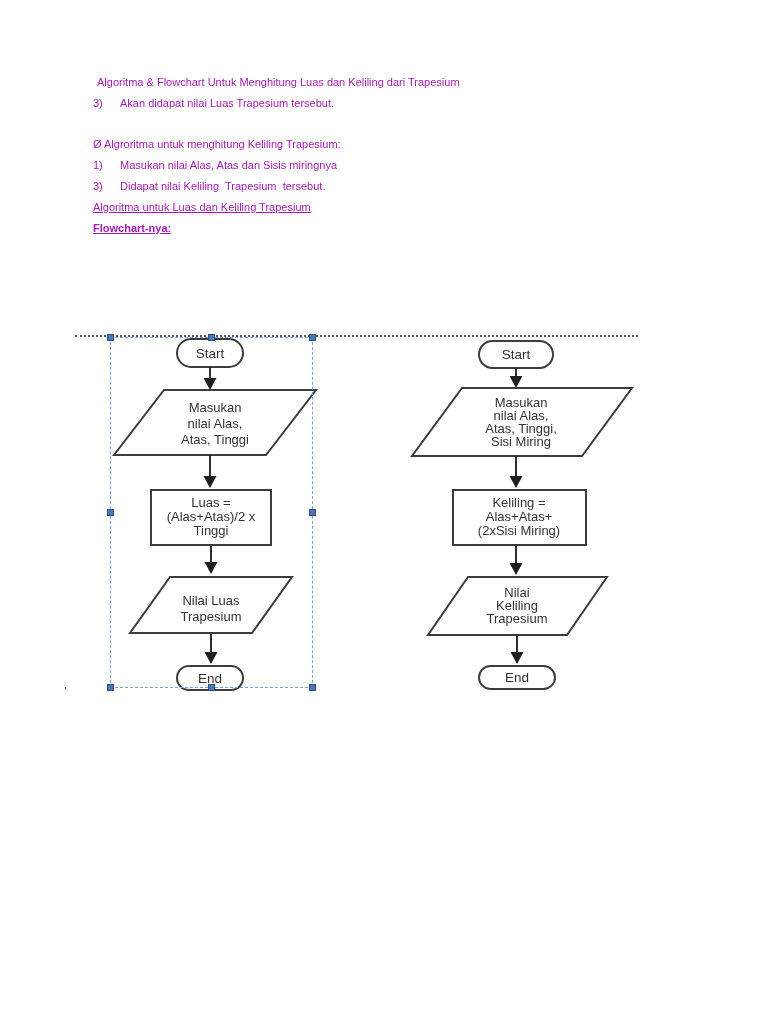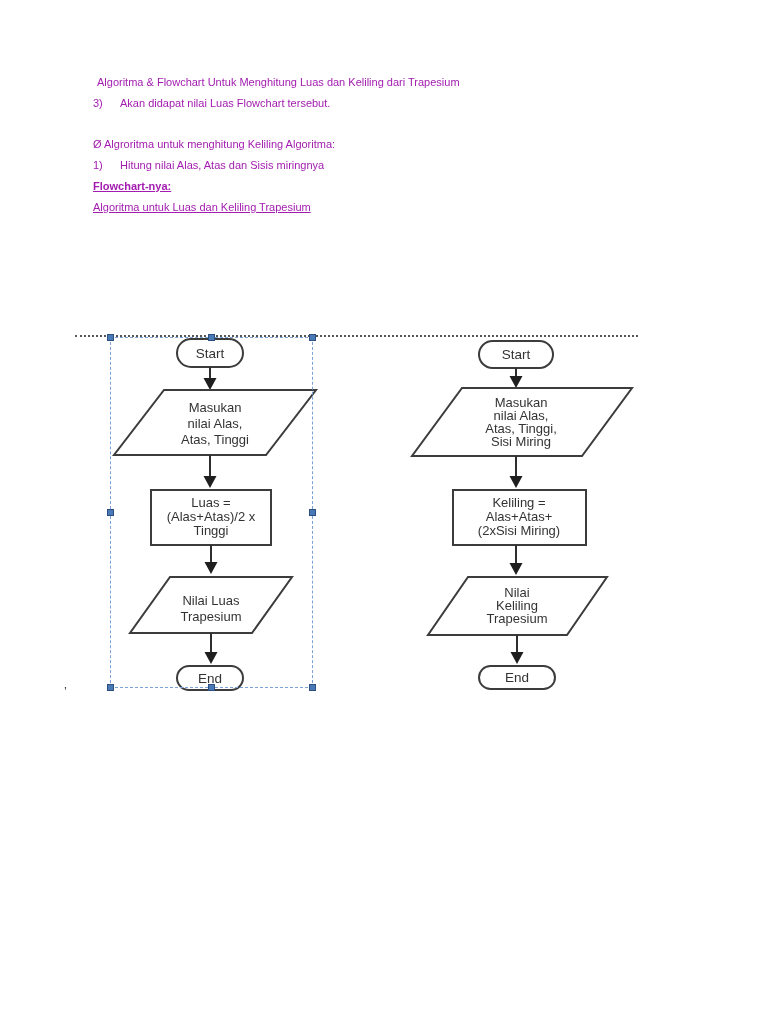--- a/index.html
+++ b/index.html
@@ -38,26 +38,27 @@
 
   .stray{position:absolute;left:64px;top:684px;font-size:13px;color:#444;}
 </style>
 </head>
 <body>
 
 <div class="page">
 
   <div class="textblock">
     <div class="line title">Algoritma &amp; Flowchart Untuk Menghitung Luas dan Keliling dari Trapesium</div>
-    <div class="line li"><span class="num">3)</span><span>Akan didapat nilai Luas Flowchart tersebut.</span></div>
+    <div class="line li"><span class="num">3)</span><span>Akan didapat nilai Luas Trapesium tersebut.</span></div>
     <div class="line"></div>
-    <div class="line">Ø Algroritma untuk menghitung Keliling Algoritma:</div>
-    <div class="line li"><span class="num">1)</span><span>Hitung nilai Alas, Atas dan Sisis miringnya</span></div>
+    <div class="line">Ø Algroritma untuk menghitung Keliling Trapesium:</div>
+    <div class="line li"><span class="num">1)</span><span>Masukan nilai Alas, Atas dan Sisis miringnya</span></div>
+    <div class="line li"><span class="num">3)</span><span>Didapat nilai Keliling  Trapesium  tersebut.</span></div>
+    <div class="line u"><span>Algoritma untuk Luas dan Keliling Trapesium</span></div>
     <div class="line u b"><span>Flowchart-nya:</span></div>
-    <div class="line u"><span>Algoritma untuk Luas dan Keliling Trapesium</span></div>
   </div>
 
   <div class="dotted-rule"></div>
 
   <svg class="flowcanvas" viewBox="0 0 768 1024">
 
     <g>
       <rect class="shape" x="177" y="339" width="66" height="28" rx="14"></rect>
       <text class="st" x="210" y="358" text-anchor="middle">Start</text>
 

